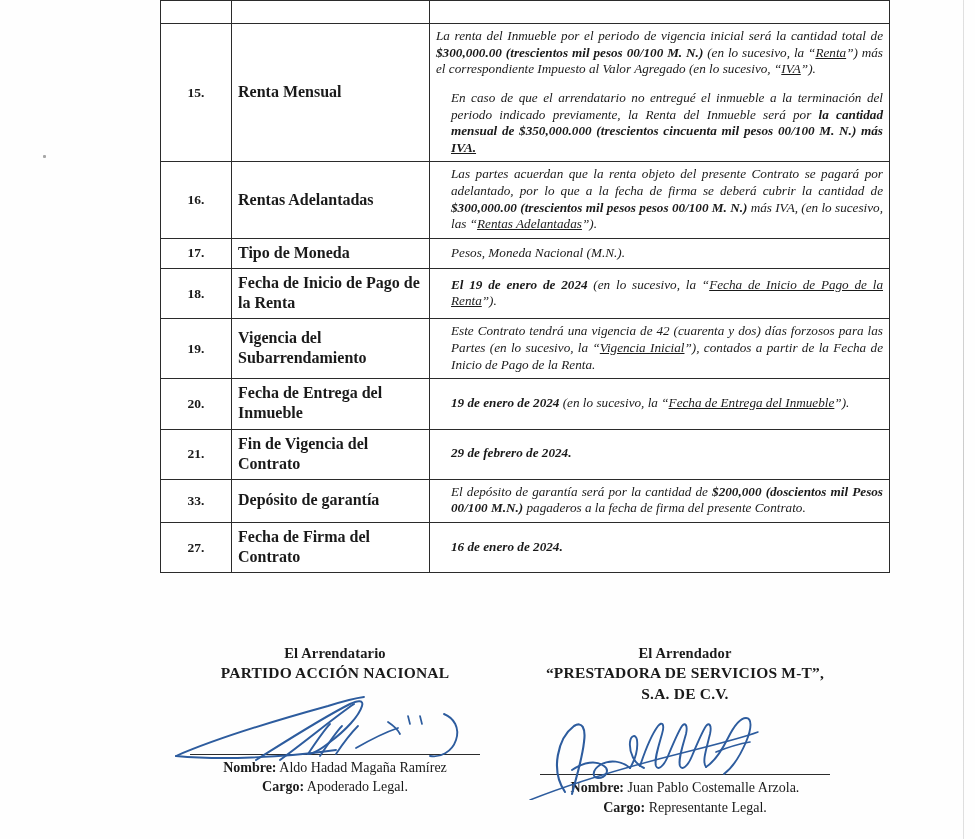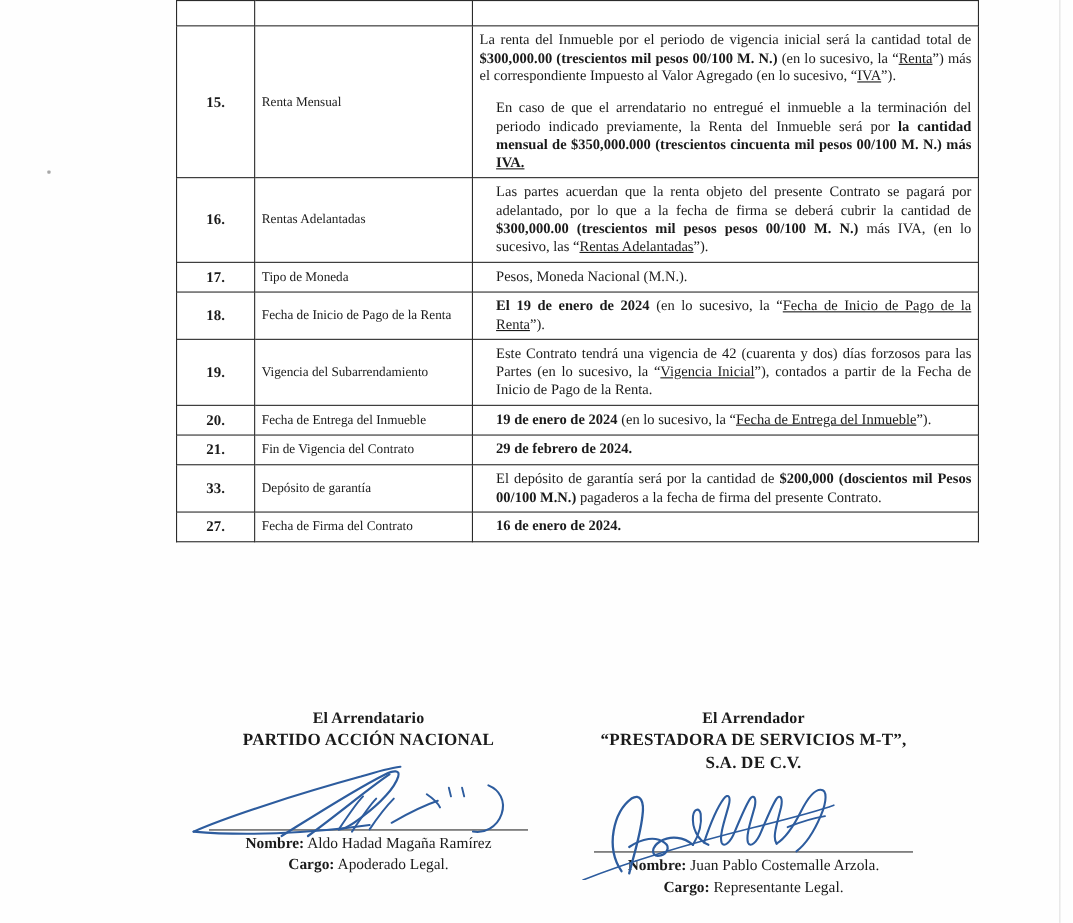--- a/index.html
+++ b/index.html
@@ -56,22 +56,22 @@
     font-size: 13.2px;
     line-height: 1.26;
   }
   #contract-table td {
     border: 1px solid #2b2b2b;
     padding: 4px 6px 5px 6px;
     vertical-align: middle;
     background: #ffffff;
   }
   .col-num   { width: 58px;  text-align: center; font-weight: bold; font-size: 13.5px; }
-  .col-label { width: 185px; font-weight: normal; font-size: 12px; }
-  .col-desc  { width: 447px; text-align: justify; vertical-align: top; padding-top: 6px; }
+  .col-label { width: 185px; font-weight: bold; font-size: 16px; }
+  .col-desc  { width: 447px; text-align: justify; vertical-align: top; padding-top: 6px; font-style: italic; }
 
   .col-desc p { margin: 0 0 12px 0; }
   .col-desc p:last-child { margin-bottom: 0; margin-left: 15px; }
 
   td.tight { padding-top: 3px; padding-bottom: 3px; }
   td.desc-mid { vertical-align: middle; padding-top: 5px; }
 
   b, strong { font-weight: bold; }
   .u { text-decoration: underline; }
 

